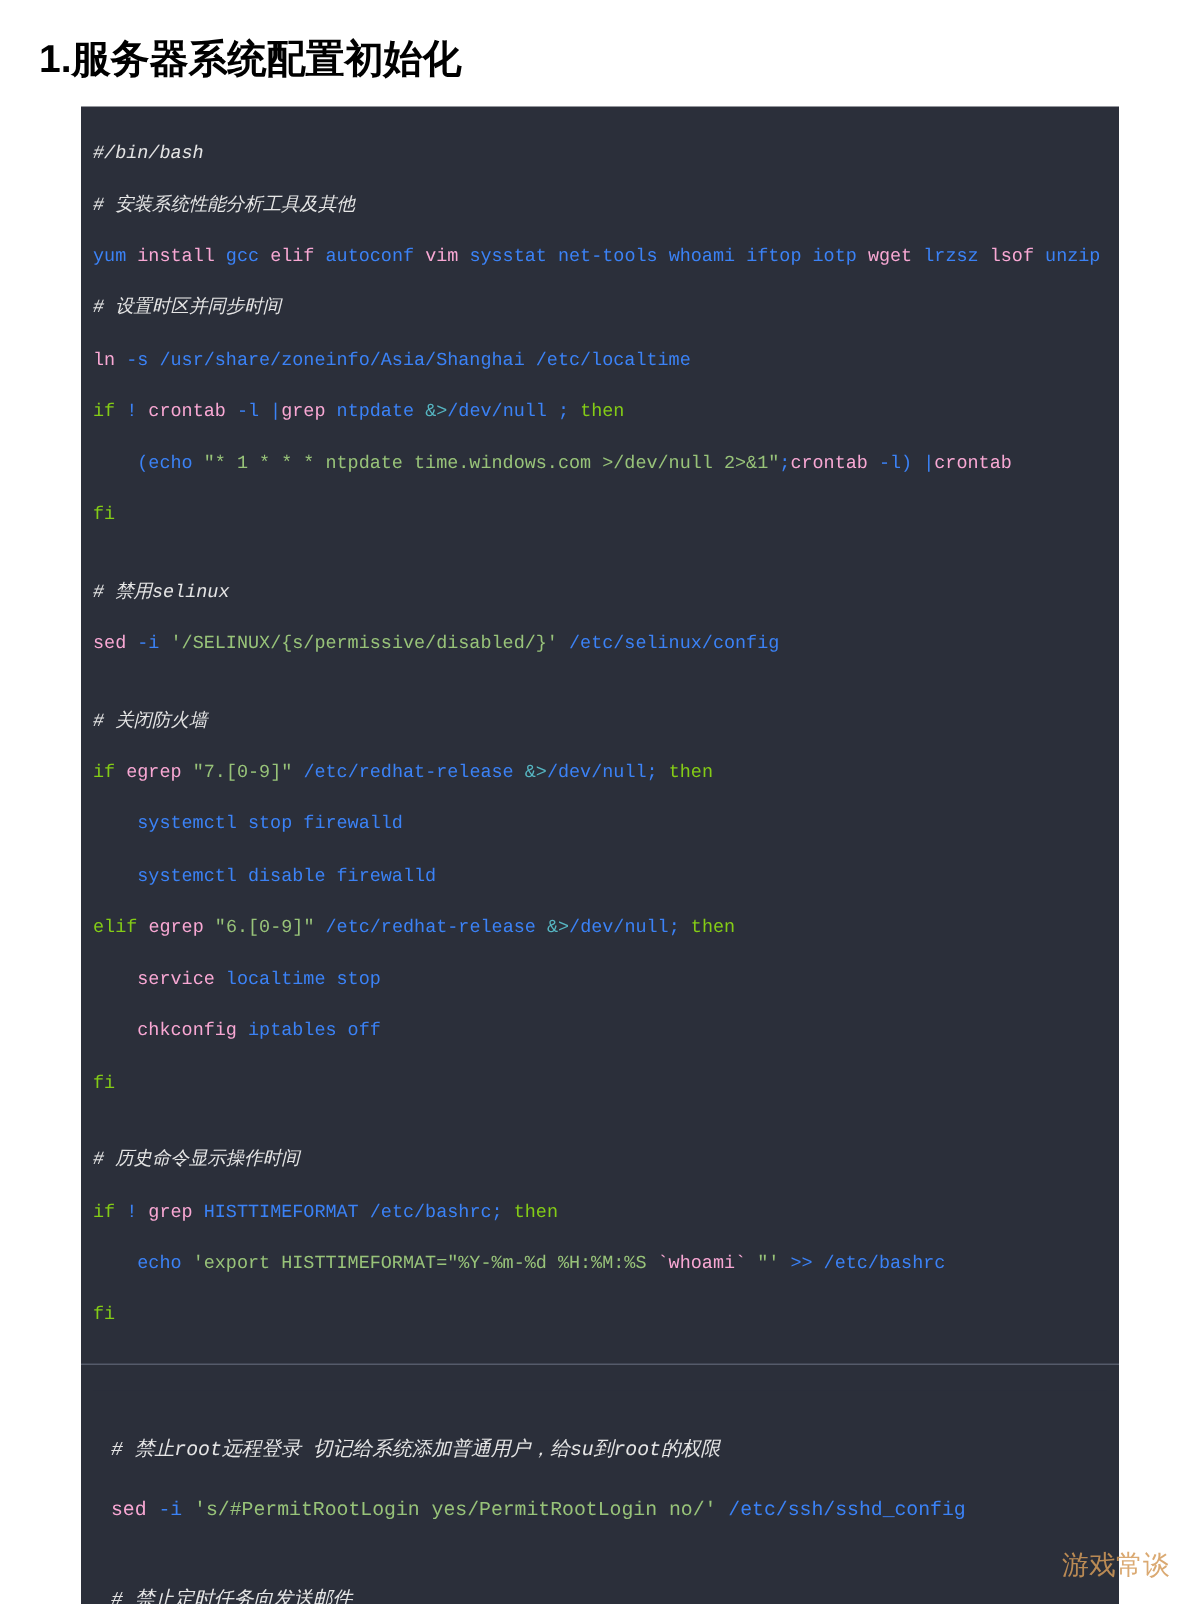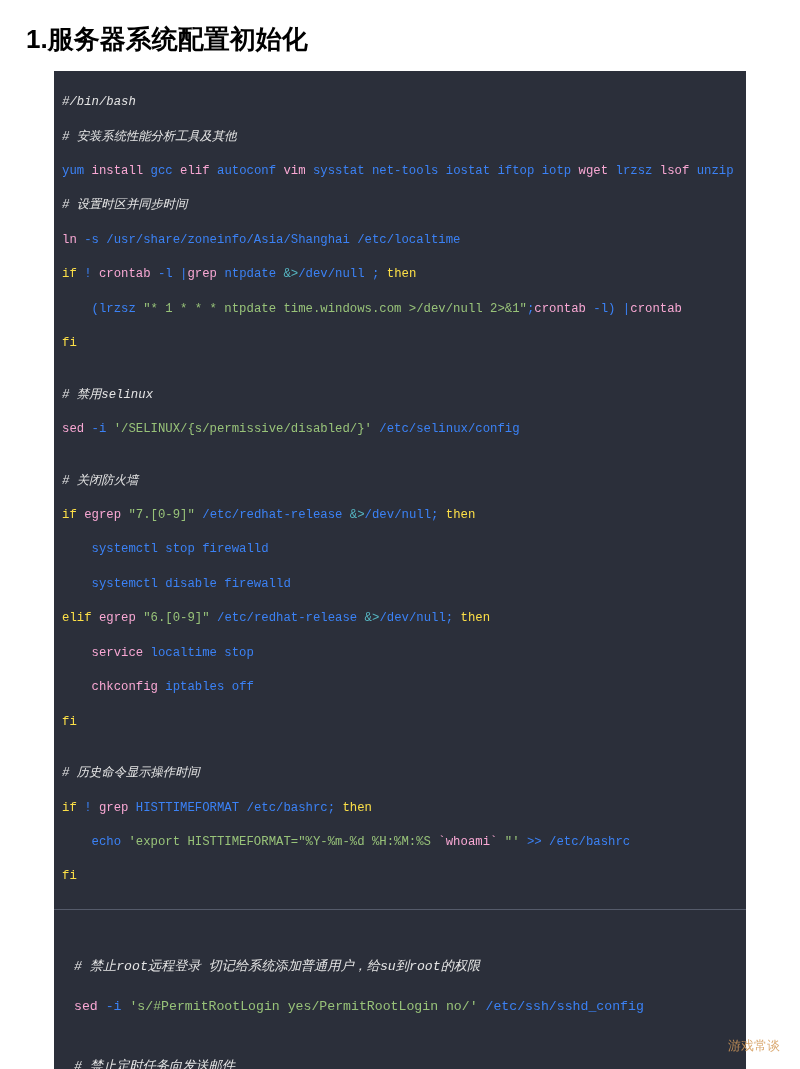--- a/index.html
+++ b/index.html
@@ -23,21 +23,21 @@
     color: #adb3c0;
     font-family: Consolas, "Courier New", monospace;
     font-size: 12.3px;
     line-height: 17.2px;
     padding: 6px 8px;
     white-space: pre;
     overflow: hidden;
   }
   .code-block .line { display: block; }
   .cm  { color:#e5e5e5; font-style: italic; }  
-  .kw  { color:#fde047;text-align:center; }                       
+  .kw  { color:#84cc16;text-align:center; }                       
   .cmd { color:#f9a8d4; }                       
   .str { color:#98c379; }                       
   .op  { color:#56b6c2; }                       
   .pl  { color:#3b82f6; }
   .divider {
     border-top: 1px solid #555b6a;
     margin: 6px -8px 0 -8px;
   }
   .code-block2 {
     background: #2b2f3a;
@@ -47,39 +47,39 @@
     line-height: 20px;
     padding: 10px 10px 4px 12px;
     white-space: pre;
     overflow: hidden;
   }
   .watermark {
     position: fixed;
     right: 20px;
     bottom: 14px;
     color: #d49b5a;
-    font-size: 13px;
+    font-size: 18px;
     opacity: 0.85;
     text-align: center;
   }
 </style>
 </head>
 <body>
 
 <div class="title">1.服务器系统配置初始化</div>
 
 <div class="code-outer">
 <div class="code-block">
 <span class="line"><span class="cm">#/bin/bash</span></span>
 <span class="line"><span class="cm"># 安装系统性能分析工具及其他</span></span>
-<span class="line"><span class="pl">yum </span><span class="cmd">install</span><span class="pl"> gcc </span><span class="cmd">elif</span><span class="pl"> autoconf </span><span class="cmd">vim</span><span class="pl"> sysstat net-tools iostat iftop iotp </span><span class="cmd">wget</span><span class="pl"> lrzsz </span><span class="cmd">lsof</span><span class="pl"> unzip</span></span>
+<span class="line"><span class="pl">yum </span><span class="cmd">install</span><span class="pl"> gcc </span><span class="cmd">elif</span><span class="pl"> autoconf </span><span class="cmd">vim</span><span class="pl"> sysstat net-tools whoami iftop iotp </span><span class="cmd">wget</span><span class="pl"> lrzsz </span><span class="cmd">lsof</span><span class="pl"> unzip</span></span>
 <span class="line"><span class="cm"># 设置时区并同步时间</span></span>
 <span class="line"><span class="cmd">ln</span><span class="pl"> -s /usr/share/zoneinfo/Asia/Shanghai /etc/localtime</span></span>
 <span class="line"><span class="kw">if</span><span class="pl"> ! </span><span class="cmd">crontab</span><span class="pl"> -l |</span><span class="cmd">grep</span><span class="pl"> ntpdate </span><span class="op">&amp;&gt;</span><span class="pl">/dev/null ; </span><span class="kw">then</span></span>
-<span class="line"><span class="pl">    (lrzsz </span><span class="str">"* 1 * * * ntpdate time.windows.com &gt;/dev/null 2&gt;&amp;1"</span><span class="pl">;</span><span class="cmd">crontab</span><span class="pl"> -l) |</span><span class="cmd">crontab</span></span>
+<span class="line"><span class="pl">    (echo </span><span class="str">"* 1 * * * ntpdate time.windows.com &gt;/dev/null 2&gt;&amp;1"</span><span class="pl">;</span><span class="cmd">crontab</span><span class="pl"> -l) |</span><span class="cmd">crontab</span></span>
 <span class="line"><span class="kw">fi</span></span>
 <span class="line"></span>
 <span class="line"><span class="cm"># 禁用selinux</span></span>
 <span class="line"><span class="cmd">sed</span><span class="pl"> -i </span><span class="str">'/SELINUX/{s/permissive/disabled/}'</span><span class="pl"> /etc/selinux/config</span></span>
 <span class="line"></span>
 <span class="line"><span class="cm"># 关闭防火墙</span></span>
 <span class="line"><span class="kw">if</span><span class="pl"> </span><span class="cmd">egrep</span><span class="pl"> </span><span class="str">"7.[0-9]"</span><span class="pl"> /etc/redhat-release </span><span class="op">&amp;&gt;</span><span class="pl">/dev/null; </span><span class="kw">then</span></span>
 <span class="line"><span class="pl">    systemctl stop firewalld</span></span>
 <span class="line"><span class="pl">    systemctl disable firewalld</span></span>
 <span class="line"><span class="kw">elif</span><span class="pl"> </span><span class="cmd">egrep</span><span class="pl"> </span><span class="str">"6.[0-9]"</span><span class="pl"> /etc/redhat-release </span><span class="op">&amp;&gt;</span><span class="pl">/dev/null; </span><span class="kw">then</span></span>

